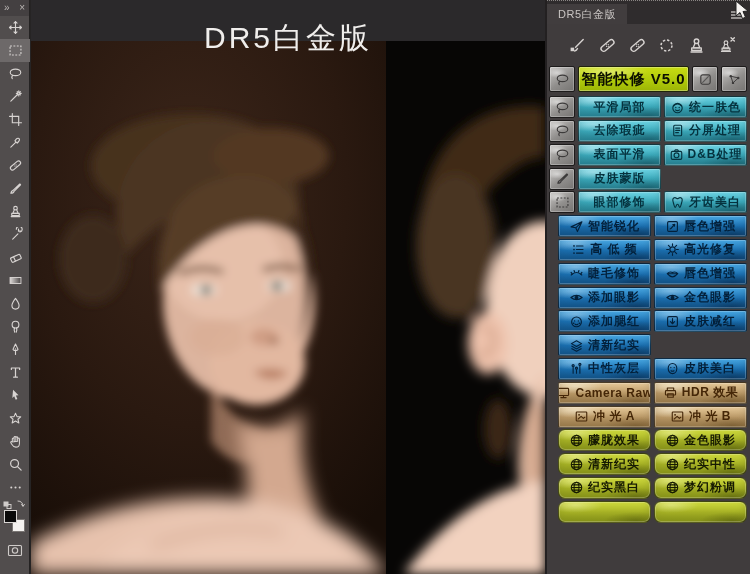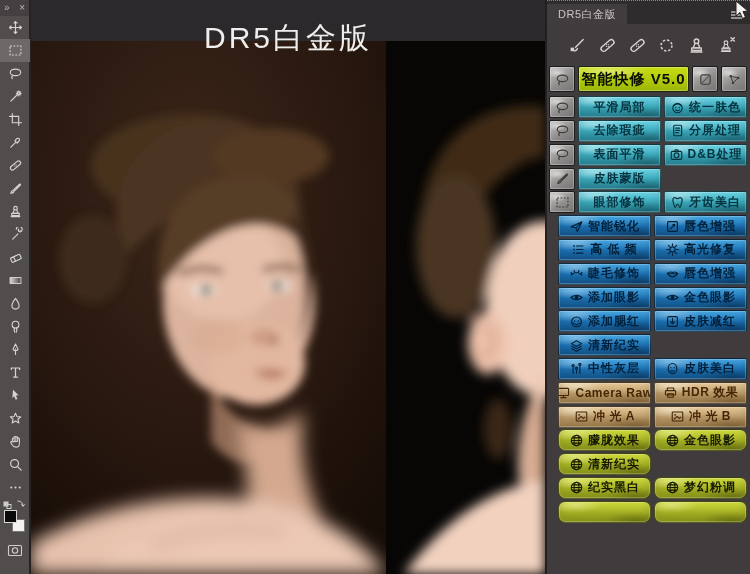--- a/index.html
+++ b/index.html
@@ -902,20 +902,26 @@
         </button>
     </div>
 
     <div class="row c2 green">
       <button class="pbtn">
           <svg class="ic">
             <use href="#i-globe"></use>
           </svg>
           <span class="lbl">清新纪实</span>
         </button>
+      <button class="pbtn">
+          <svg class="ic">
+            <use href="#i-globe"></use>
+          </svg>
+          <span class="lbl">纪实中性</span>
+        </button>
     </div>
 
     <div class="row c2 green">
       <button class="pbtn">
           <svg class="ic">
             <use href="#i-globe"></use>
           </svg>
           <span class="lbl">纪实黑白</span>
         </button>
       <button class="pbtn">

